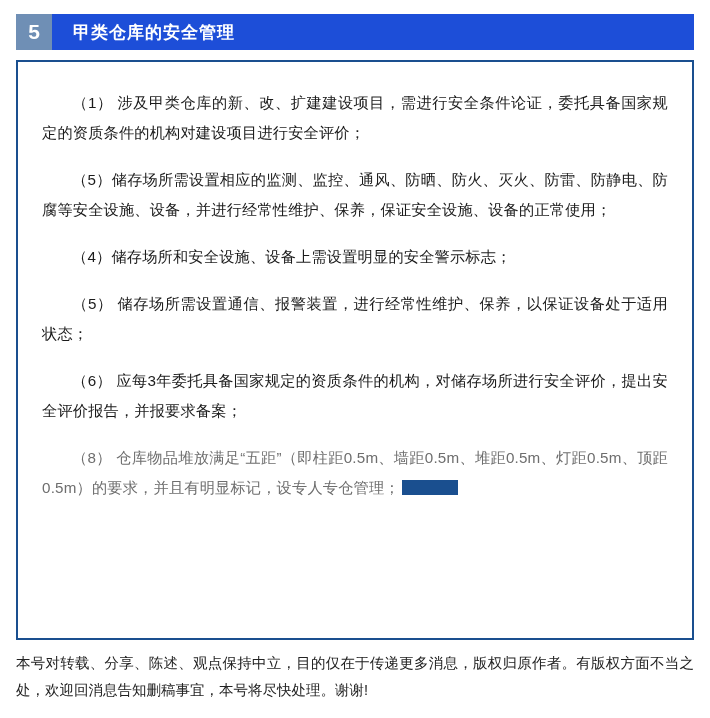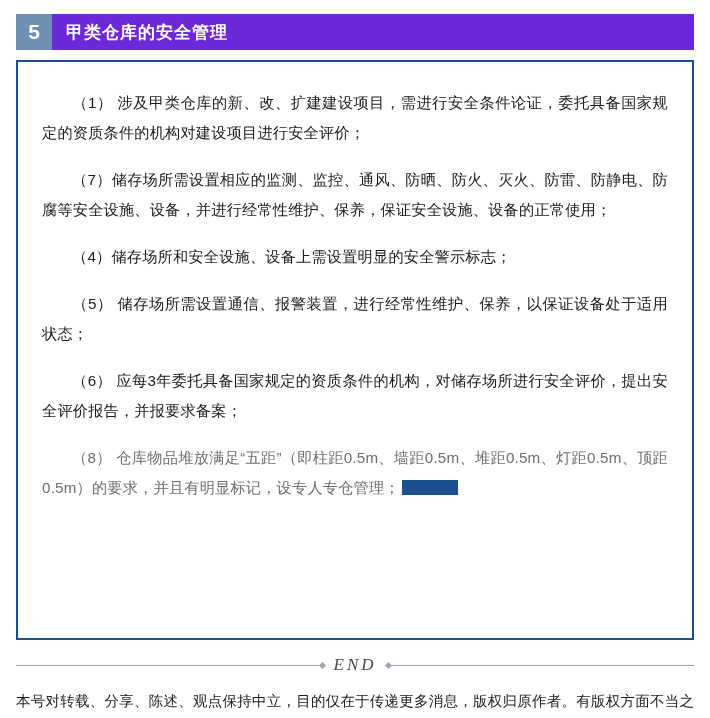--- a/index.html
+++ b/index.html
@@ -35,24 +35,24 @@
     color: #ffffff;
     font-size: 21px;
     font-weight: bold;
     display: flex;
     align-items: center;
     justify-content: center;
     letter-spacing: 0;
   }
   .header-title-wrap {
     flex: 1;
-    background: #6d28d9;
+    background: #1d4ed8;
     display: flex;
     align-items: center;
-    padding-left: 14px;
+    padding-left: 21px;
     position: relative;
   }
   .header-title {
     color: #ffffff;
     font-size: 17px;
     font-weight: bold;
     letter-spacing: 1px;
   }
 
   
@@ -145,28 +145,23 @@
 
   <div class="header">
     <div class="header-num">5</div>
     <div class="header-title-wrap">
       <span class="header-title">甲类仓库的安全管理</span>
     </div>
   </div>
 
   <div class="content-box">
     <p class="para"><span class="indent"></span><span>（1） 涉及甲类仓库的新、改、扩建建设项目，需进行安全条件论证，委托具备国家规定的资质条件的机构对建设项目进行安全评价；</span></p>
-    <p class="para"><span class="indent"></span><span>（7）储存场所需设置相应的监测、监控、通风、防晒、防火、灭火、防雷、防静电、防腐等安全设施、设备，并进行经常性维护、保养，保证安全设施、设备的正常使用；</span></p>
+    <p class="para"><span class="indent"></span><span>（5）储存场所需设置相应的监测、监控、通风、防晒、防火、灭火、防雷、防静电、防腐等安全设施、设备，并进行经常性维护、保养，保证安全设施、设备的正常使用；</span></p>
     <p class="para"><span class="indent"></span><span>（4）储存场所和安全设施、设备上需设置明显的安全警示标志；</span></p>
     <p class="para"><span class="indent"></span><span>（5） 储存场所需设置通信、报警装置，进行经常性维护、保养，以保证设备处于适用状态；</span></p>
     <p class="para"><span class="indent"></span><span>（6） 应每3年委托具备国家规定的资质条件的机构，对储存场所进行安全评价，提出安全评价报告，并报要求备案；</span></p>
     <p class="para para-last"><span class="indent"></span><span>（8） 仓库物品堆放满足“五距”（即柱距0.5m、墙距0.5m、堆距0.5m、灯距0.5m、顶距0.5m）的要求，并且有明显标记，设专人专仓管理；</span><span class="redact"></span></p>
   </div>
 
-  <div class="end-row">
-    <div class="end-line"></div>
-    <div class="end-text">END</div>
-    <div class="end-line right"></div>
-  </div>
 
   <div class="footer">本号对转载、分享、陈述、观点保持中立，目的仅在于传递更多消息，版权归原作者。有版权方面不当之处，欢迎回消息告知删稿事宜，本号将尽快处理。谢谢!</div>
 
 </div>
 
 </body></html>

